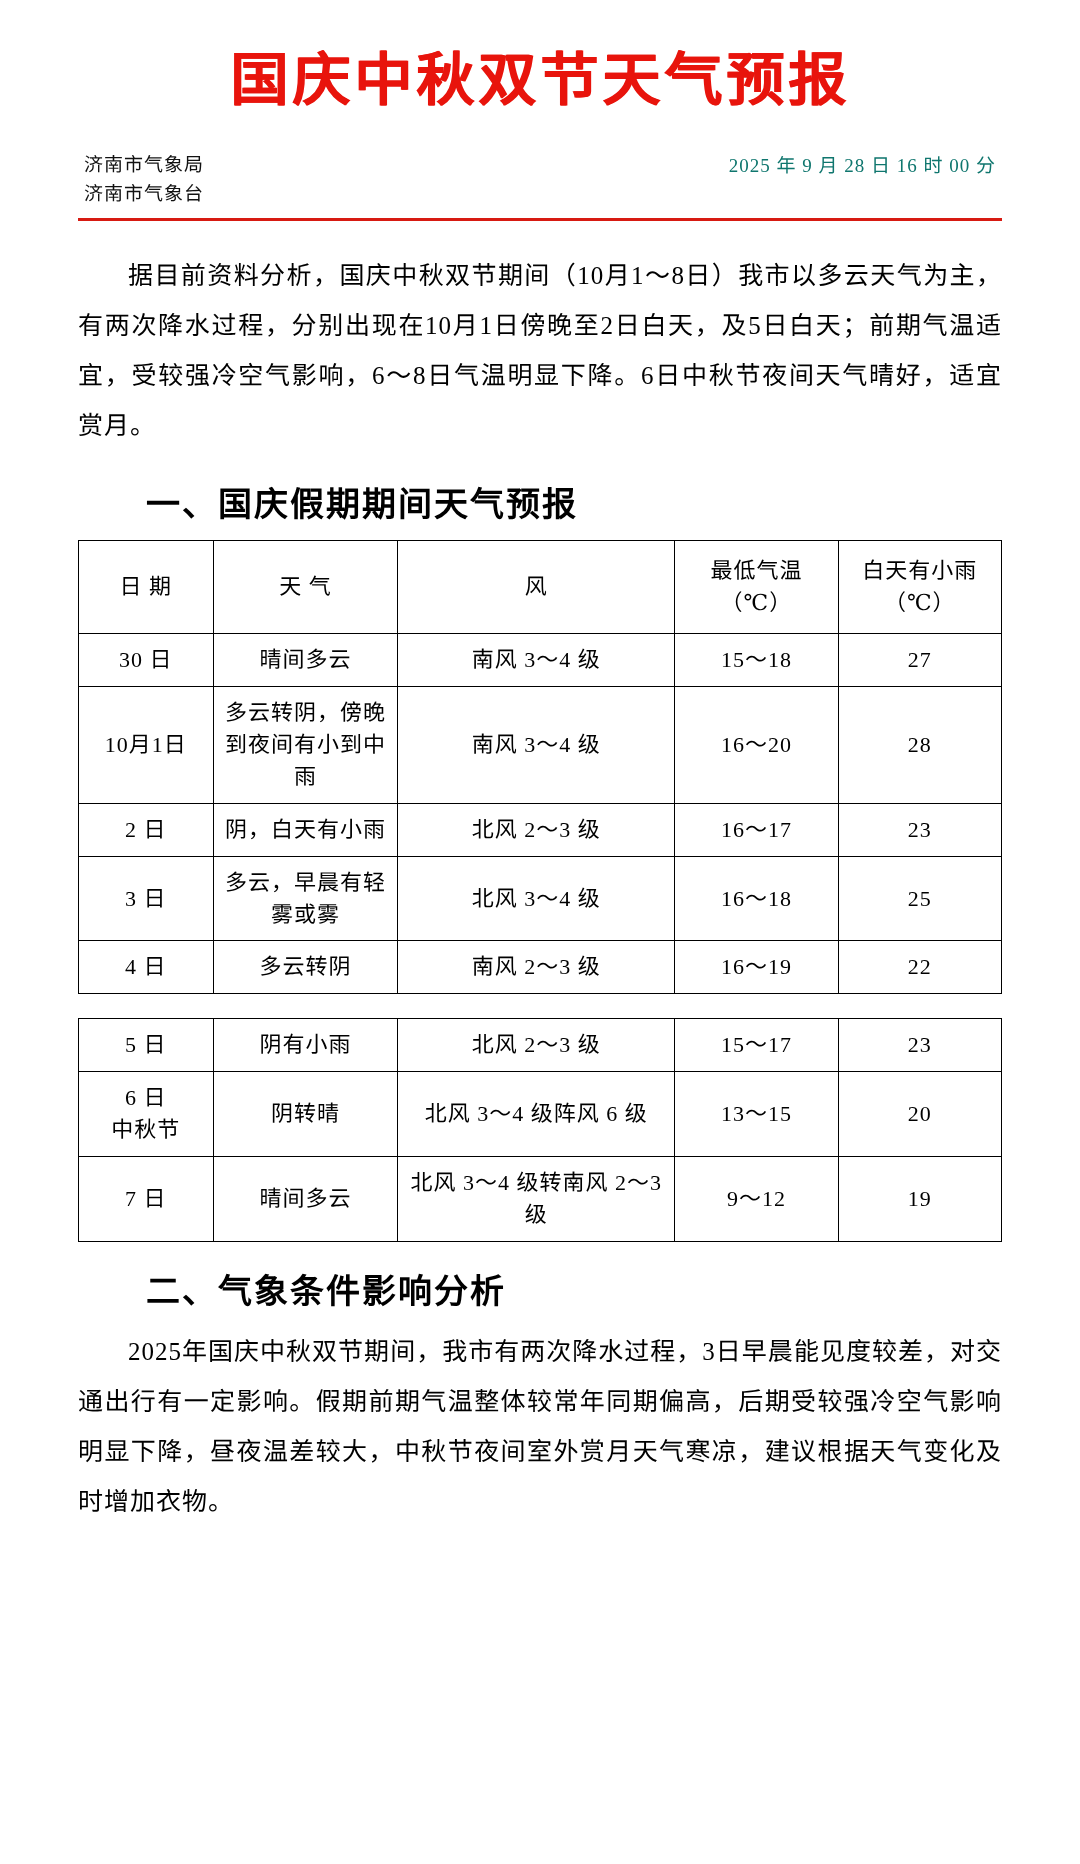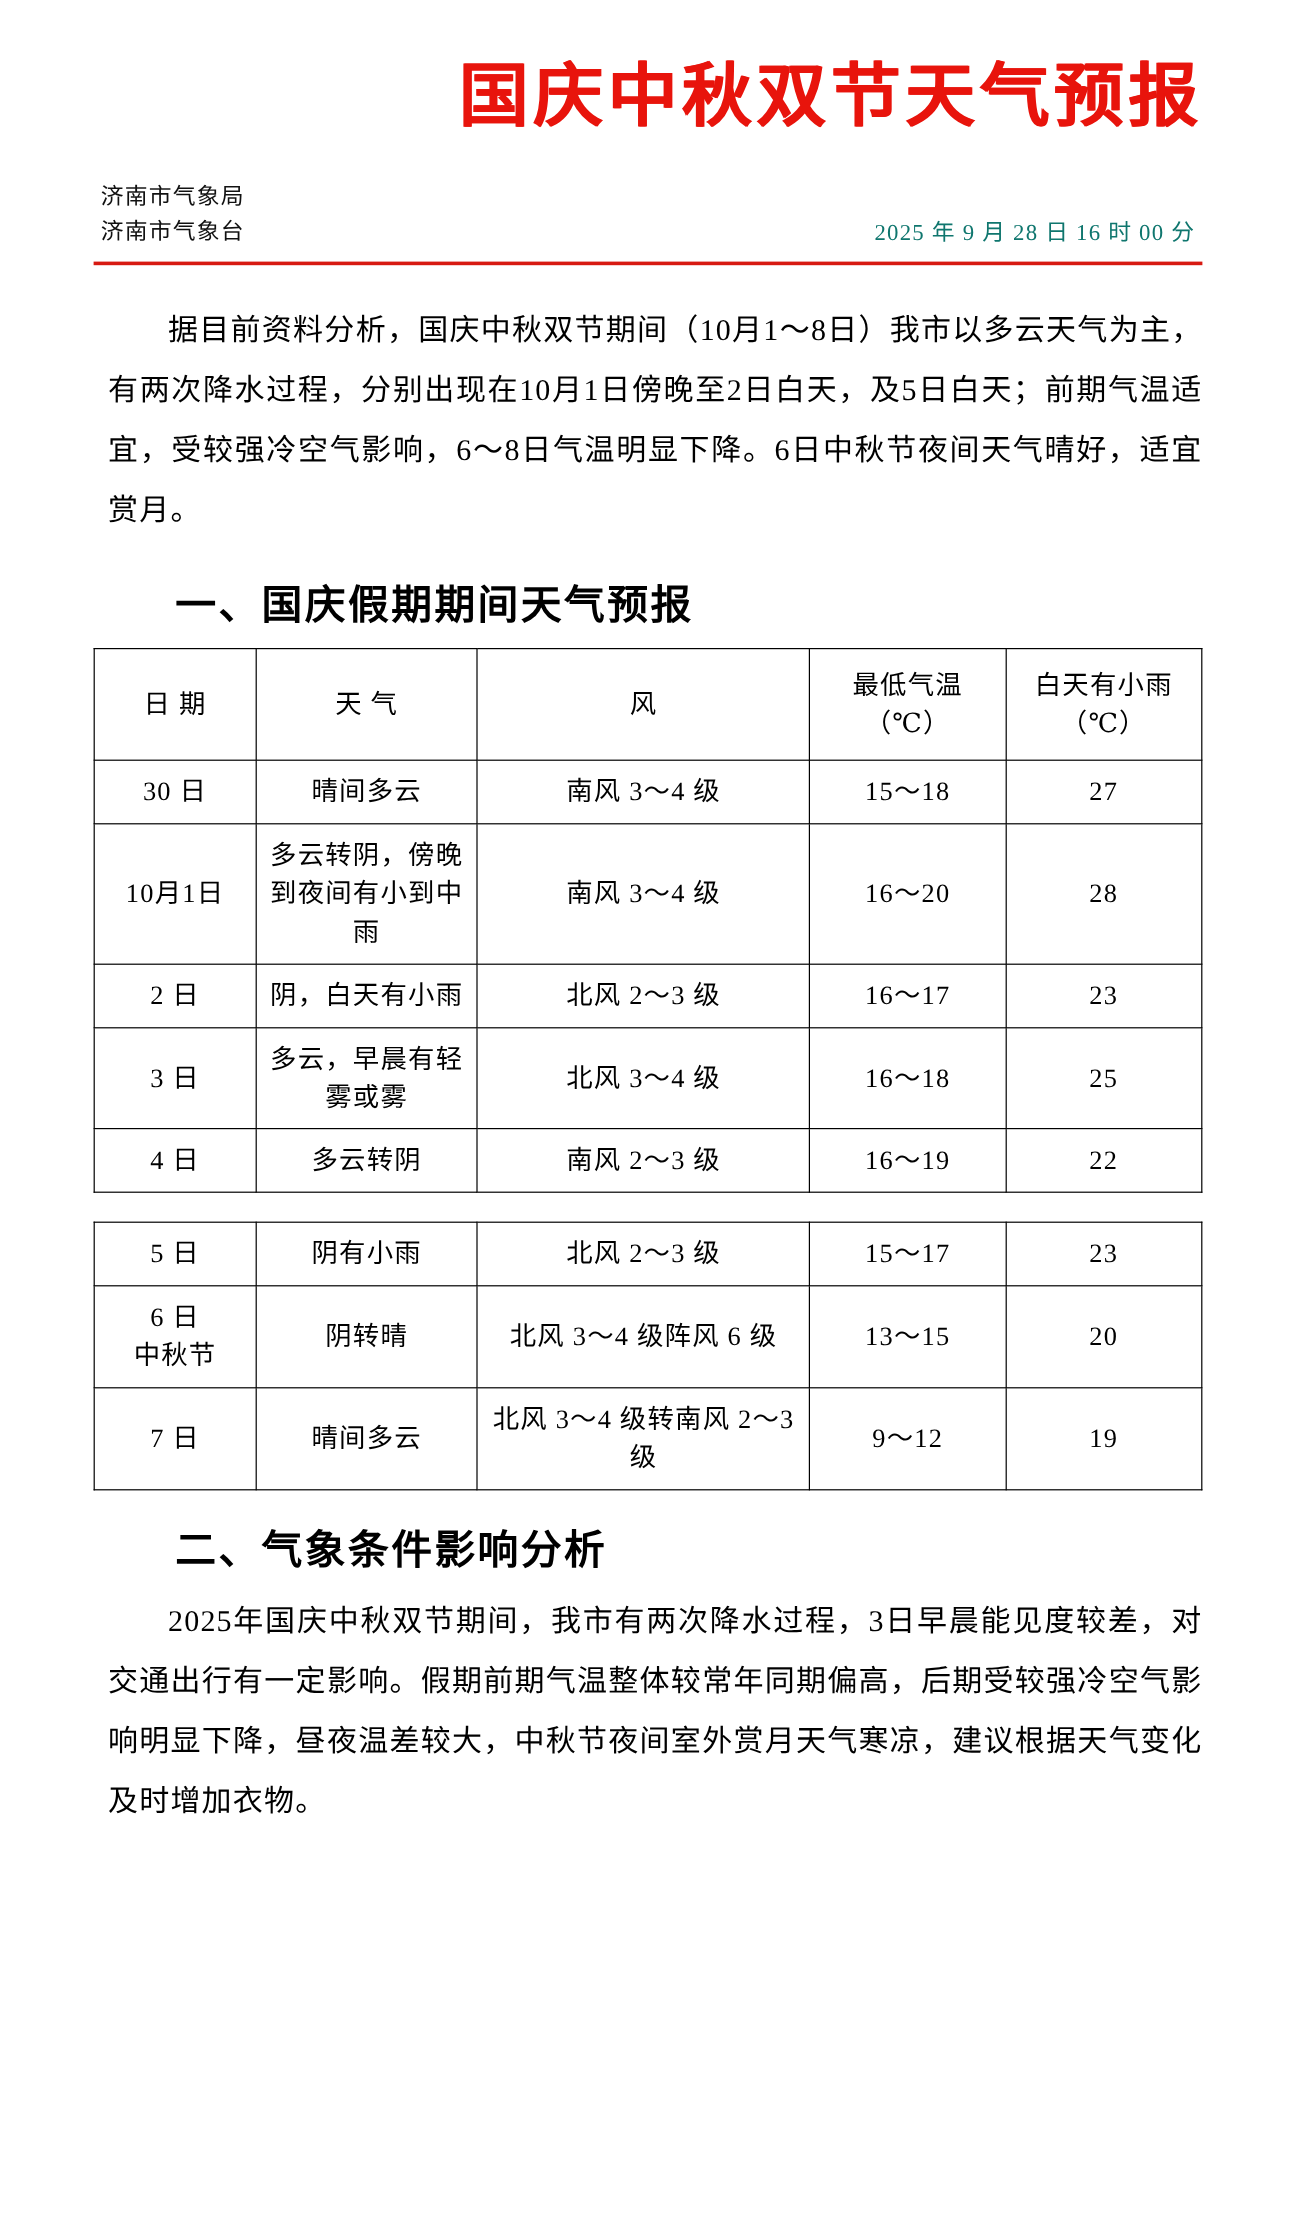--- a/index.html
+++ b/index.html
@@ -14,33 +14,32 @@
     font-family: "Liberation Serif", "DejaVu Serif", serif;
     color: #000000;
     -webkit-font-smoothing: antialiased;
   }
   .page {
     width: 1080px;
     box-sizing: border-box;
     padding: 36px 78px 30px 78px;
   }
   .doc-title {
-    text-align: right;
+    text-align: center;
     color: #e8140c;
     font-family: "DejaVu Sans", "Liberation Sans", sans-serif;
     font-weight: bold;
     font-size: 58px;
     letter-spacing: 4px;
     line-height: 1.2;
     margin: 10px 0 34px 0;
     text-shadow: 1px 0 0 #e8140c;
   }
   .meta-row {
     display: flex;
-    align-items: flex-end;
     justify-content: space-between;
     padding: 0 6px 8px 6px;
   }
   .issuer {
     font-size: 19px;
     line-height: 1.55;
     letter-spacing: 1px;
     color: #111;
   }
   .issue-time {
@@ -54,21 +53,21 @@
     background: #d71a12;
     margin: 2px 0 30px 0;
   }
   .para {
     font-size: 25px;
     line-height: 2.0;
     text-align: justify;
     text-justify: inter-ideograph;
     text-indent: 2em;
     letter-spacing: 1px;
-    margin: 0 0 26px 12px;
+    margin: 0 0 26px 0;
   }
   .section-title {
     font-size: 34px;
     font-weight: bold;
     font-family: "DejaVu Sans", "Liberation Sans", sans-serif;
     letter-spacing: 2px;
     text-indent: 2em;
     margin: 22px 0 14px 0;
   }
   table.forecast {

